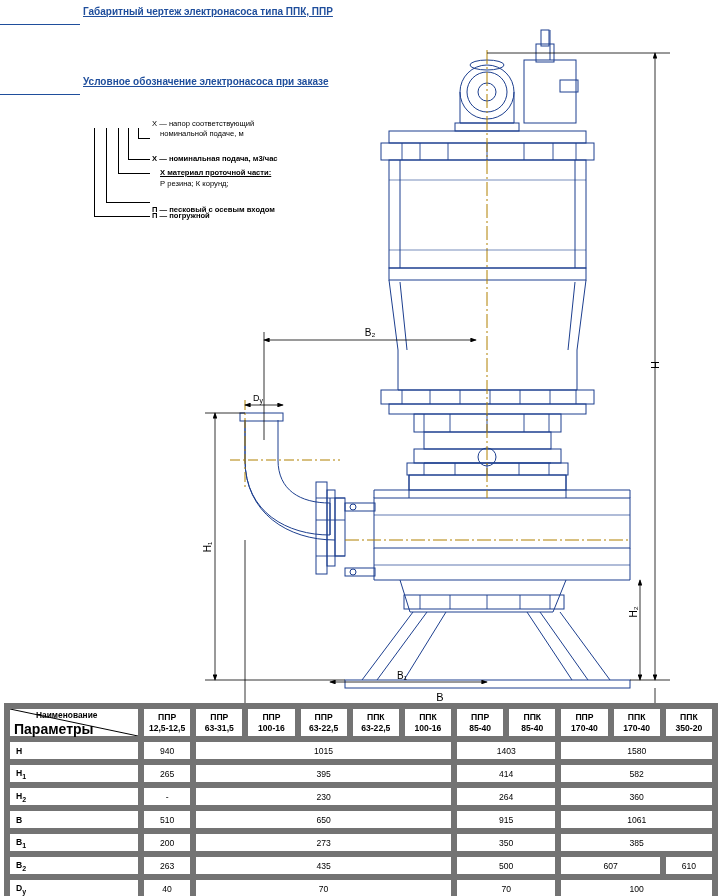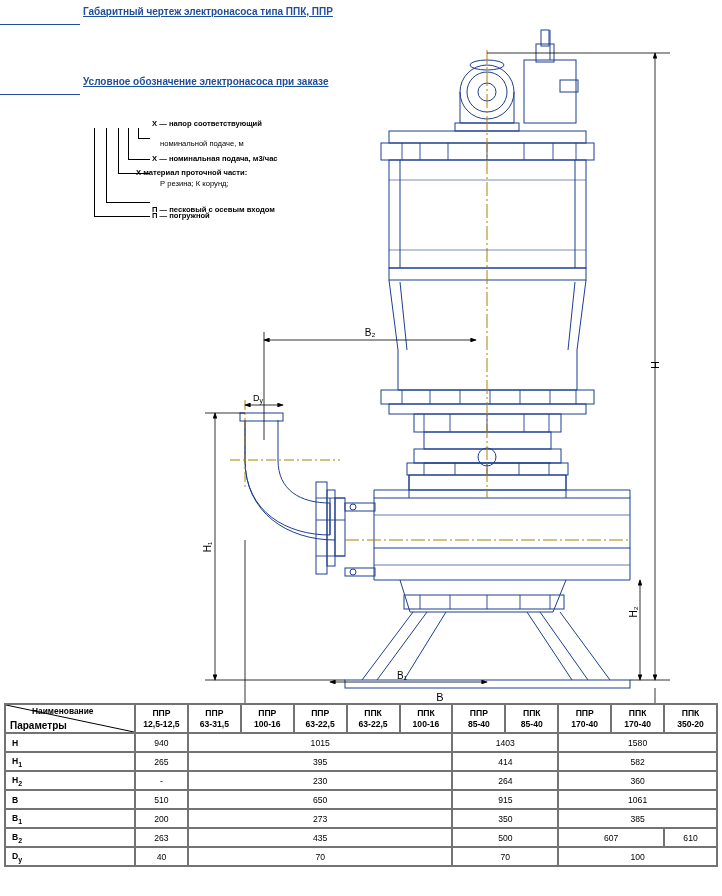--- a/index.html
+++ b/index.html
@@ -23,44 +23,44 @@
   #title2{left:83px;top:76px;}
   .rule{position:absolute;background:#1f4e9c;height:1px;}
   #rule1{left:0px;top:24px;width:80px;}
   #rule2{left:0px;top:94px;width:80px;}
 
   
   #desig{position:absolute;left:70px;top:106px;width:300px;height:120px;font-size:8px;}
   #desig .code{font-size:15px;font-weight:bold;letter-spacing:3px;}
   #desig .ln{position:absolute;background:#000;}
   #desig .lbl{position:absolute;font-size:7.6px;white-space:nowrap;line-height:9px;}
-  #desig .lbl b{font-weight:bold;}
+  #desig .lbl b{font-weight:normal;}
 
   
   #drawing{position:absolute;left:0;top:20px;width:722px;height:690px;}
 
   
   table{
     position:absolute;left:4px;top:703px;width:714px;
     border-collapse:collapse;
     font-size:8.6px;
     table-layout:fixed;
   }
   th,td{
-    border:2px solid #737373;
+    border:6px solid #737373;
     text-align:center;
     padding:0;
     height:17px;
     font-weight:normal;
   }
   thead th{font-weight:bold;background:#fff;height:27px;line-height:11px;}
   td.param{text-align:left;padding-left:6px;font-weight:bold;}
   .corner{position:relative;padding:0;}
   .corner .tl{position:absolute;left:26px;top:1px;font-weight:bold;font-size:8.4px;}
-  .corner .bl{position:absolute;left:4px;bottom:1px;font-weight:bold;font-size:10px;}
+  .corner .bl{position:absolute;left:4px;bottom:1px;font-weight:bold;font-size:14px;}
   .corner .diag{position:absolute;left:0;top:0;width:100%;height:100%;}
   sub{font-size:7px;}
 </style>
 </head>
 <body>
 
 <a href="#" class="title-link" id="title1">Габаритный чертеж электронасоса типа ППК, ППР</a>
 <div class="rule" id="rule1"></div>
 <a href="#" class="title-link" id="title2">Условное обозначение электронасоса при заказе</a>
 <div class="rule" id="rule2"></div>
@@ -74,23 +74,23 @@
   <div class="ln" style="left:48px;top:22px;width:1px;height:45px;"></div>
   <div class="ln" style="left:48px;top:67px;width:32px;height:1px;"></div>
   <div class="ln" style="left:36px;top:22px;width:1px;height:74px;"></div>
   <div class="ln" style="left:36px;top:96px;width:44px;height:1px;"></div>
   <div class="ln" style="left:24px;top:22px;width:1px;height:88px;"></div>
   <div class="ln" style="left:24px;top:110px;width:56px;height:1px;"></div>
 
   <div class="lbl" style="left:82px;top:13px;">
     <b>X — напор соответствующий</b>
   </div>
-  <div class="lbl" style="left:90px;top:23px;margin-top:10px;">номинальной подаче, м</div>
+  <div class="lbl" style="left:90px;top:23px;">номинальной подаче, м</div>
   <div class="lbl" style="left:82px;top:48px;font-weight:bold;">X — номинальная подача, м3/час</div>
-  <div class="lbl" style="left:66px;top:62px;font-weight:bold;">X материал проточной части:</div>
+  <div class="lbl" style="left:90px;top:62px;font-weight:bold;text-decoration:underline;">X материал проточной части:</div>
   <div class="lbl" style="left:90px;top:73px;">Р  резина; К  корунд;</div>
   <div class="lbl" style="left:82px;top:91px;font-weight:bold;margin-top:8px;">П — песковый с осевым входом</div>
   <div class="lbl" style="left:82px;top:105px;font-weight:bold;">П — погружной</div>
 </div>
 
 <div id="drawing">
 <svg width="722" height="690" viewBox="0 0 722 690" xmlns="http://www.w3.org/2000/svg">
   <defs>
     <marker id="arr" markerWidth="8" markerHeight="6" refX="7" refY="3" orient="auto">
       <path d="M0,0 L8,3 L0,6 z" fill="#000"></path>

